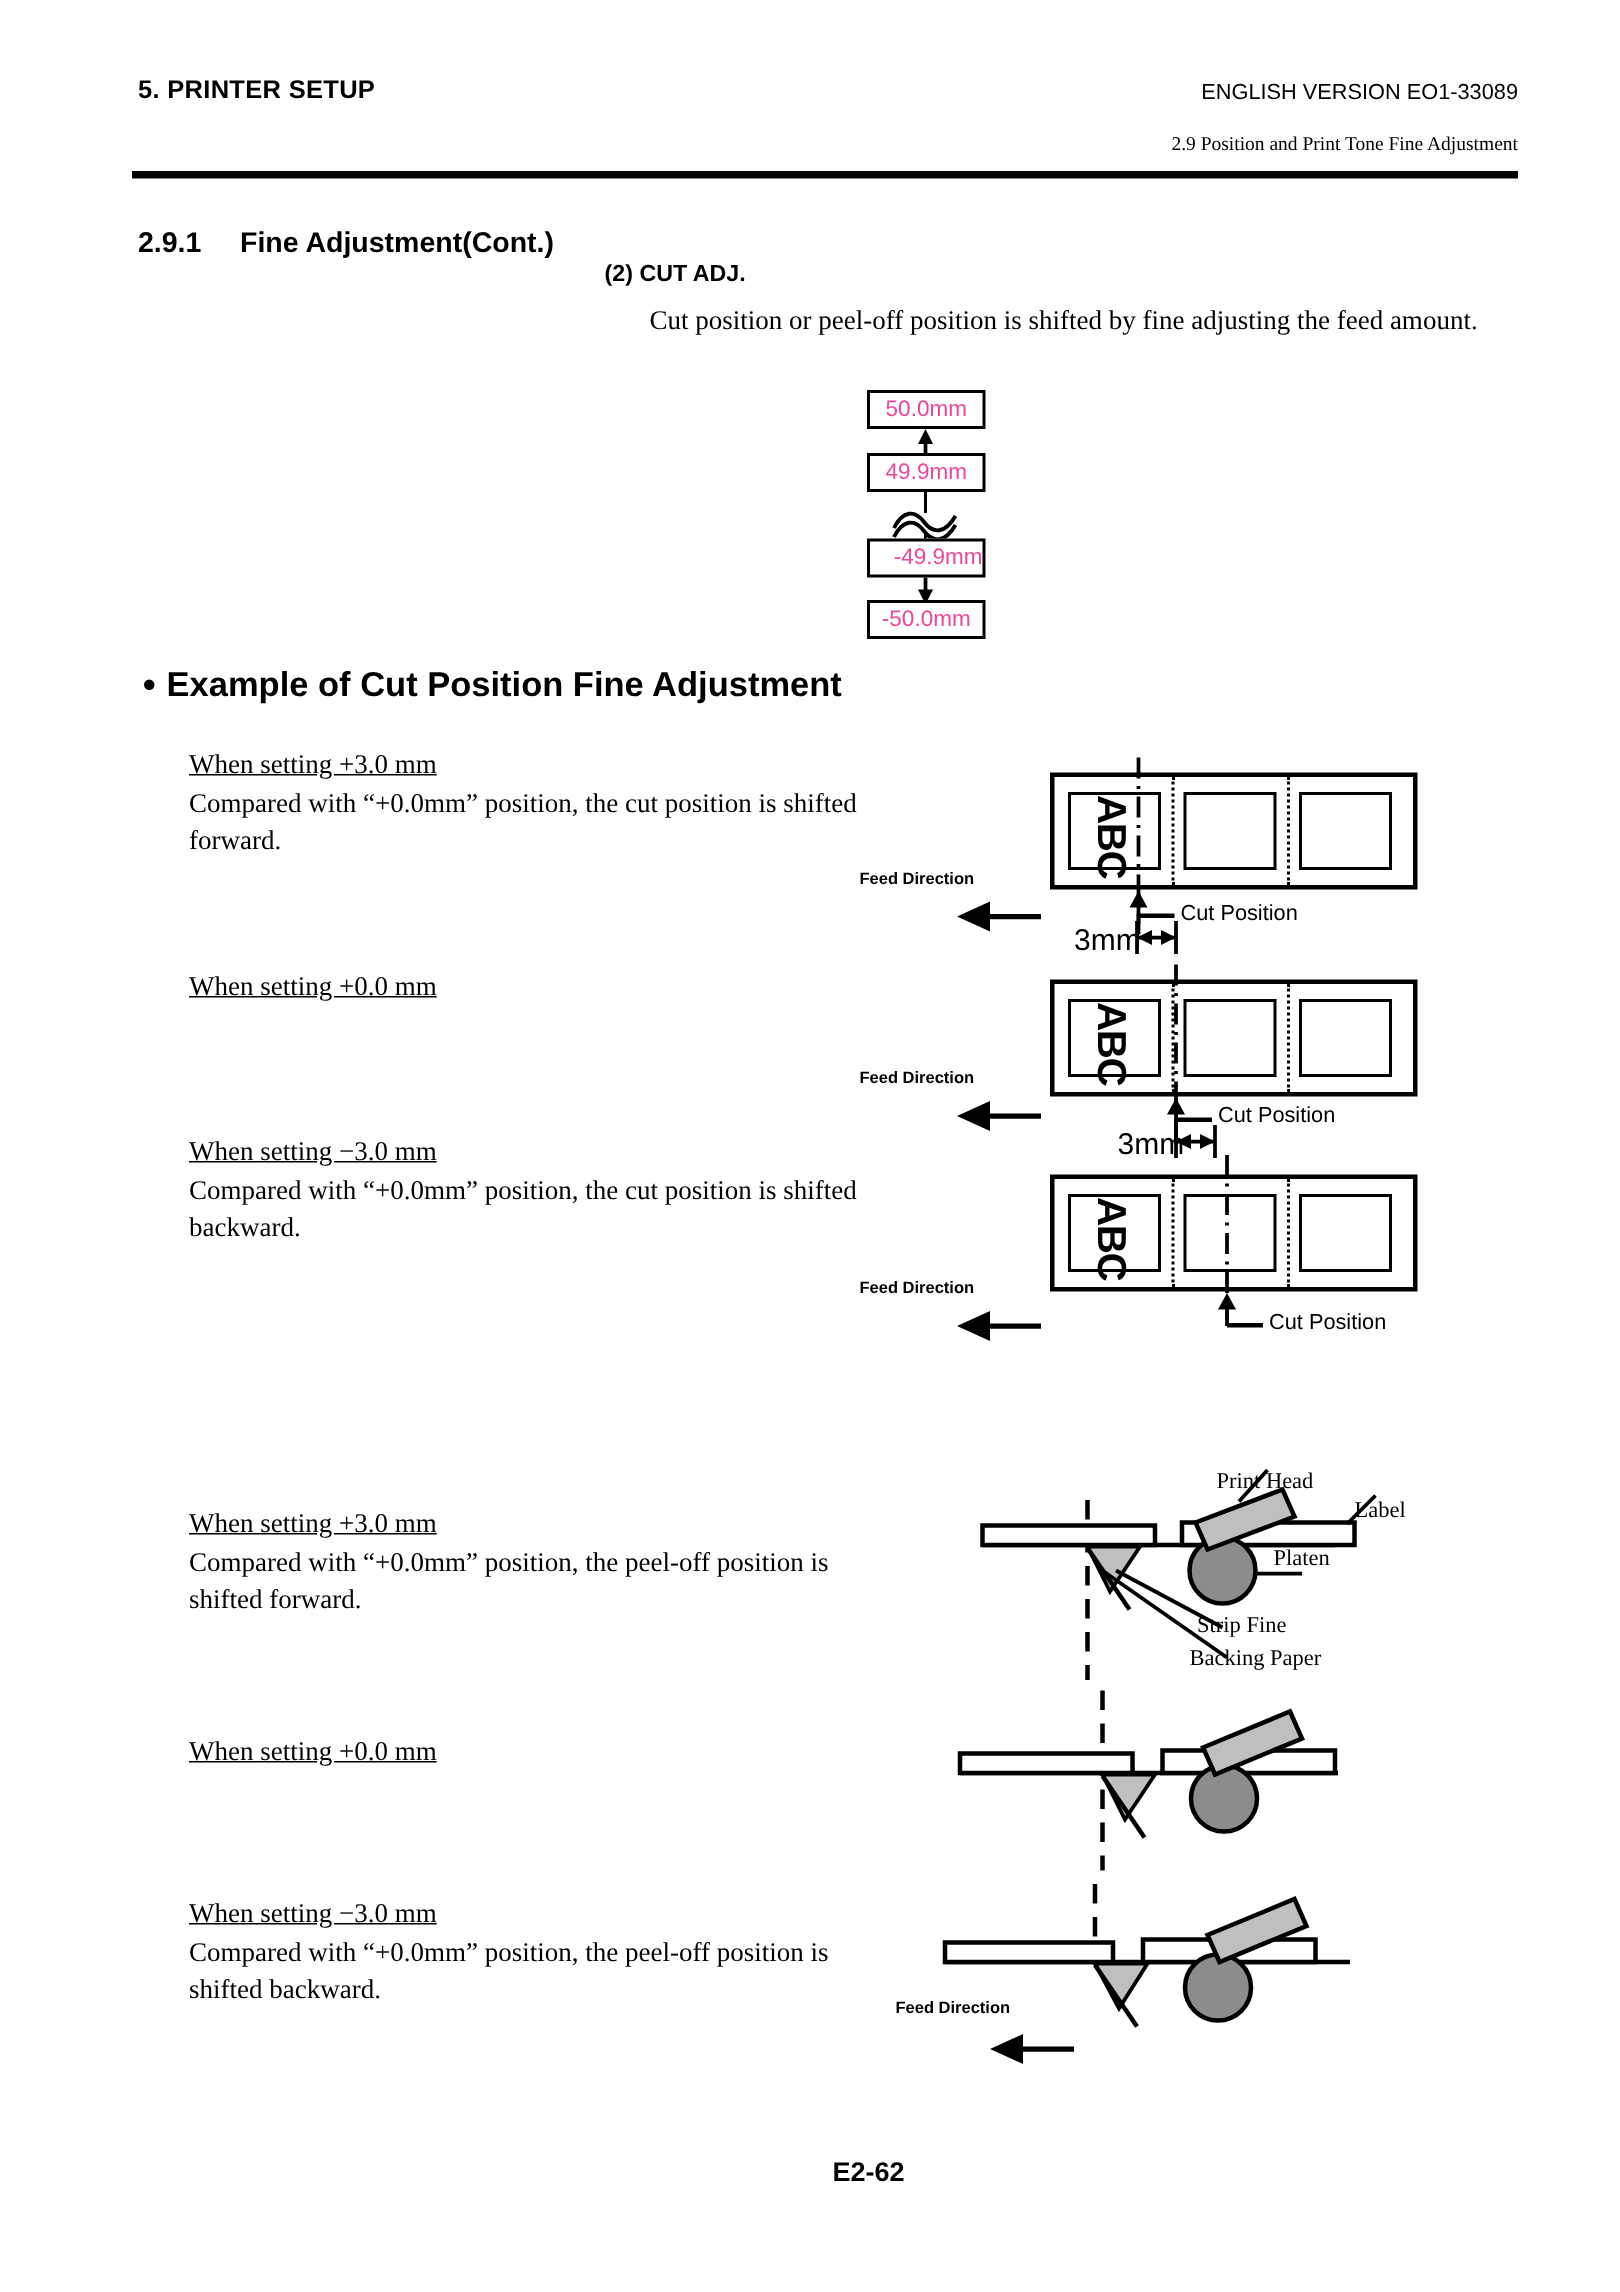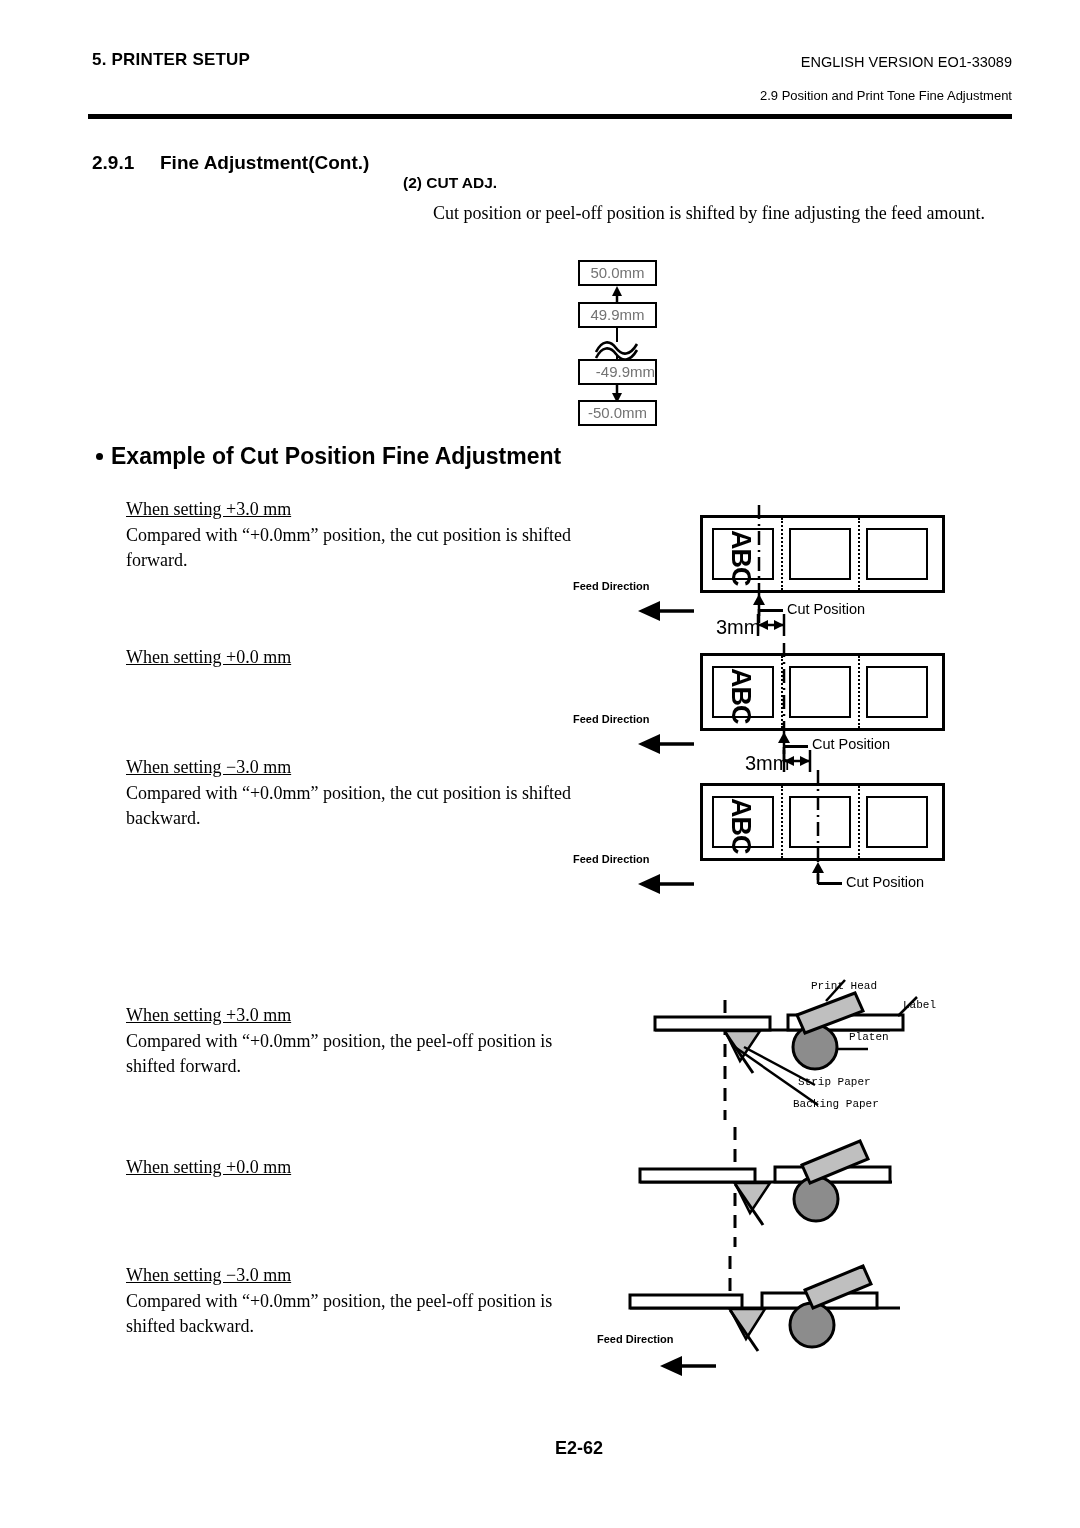--- a/index.html
+++ b/index.html
@@ -30,21 +30,21 @@
     position: absolute;
     right: 68px; top: 54px;
     font-family: "Liberation Sans", sans-serif;
     font-size: 14.5px;
     text-align: right;
     white-space: nowrap;
   }
   .hdr-sub {
     position: absolute;
     right: 68px; top: 88px;
-    font-family: Liberation Sans, sans-serif;
+    font-family: Liberation Serif, serif;
     font-size: 13px;
     white-space: nowrap;
   }
   .hdr-rule {
     position: absolute;
     left: 88px; top: 114px;
     width: 924px; height: 5px;
     background: #000;
   }
 
@@ -87,21 +87,21 @@
     position: absolute;
     width: 79px;
     height: 26px;
     border: 2px solid #000;
     background: #fff;
     box-sizing: border-box;
     font-family: "Liberation Sans", sans-serif;
     font-size: 15px;
     line-height: 22px;
     text-align: center;
-    color: #737373;
+    color: #ec4899;
   }
   .mmline {
     position: absolute;
     width: 2px;
     background: #000;
     left: 616px;
   }
 
   
   .bullet-head {
@@ -180,22 +180,22 @@
     font-family: Liberation Sans, sans-serif;
     font-size: 20px;
     white-space: nowrap;
   }
   .leader {
     position: absolute;
     background: #000;
   }
   .mech-lbl {
     position: absolute;
-    font-family: Liberation Mono, monospace;
-    font-size: 11px;
+    font-family: Liberation Serif, serif;
+    font-size: 15px;
     white-space: nowrap;
   }
 
   
   .footer {
     position: absolute;
     left: 0; top: 1438px;
     width: 1080px;
     text-align: center;
     font-family: "Liberation Sans", sans-serif;
@@ -404,21 +404,21 @@
 
       <line x1="196" y1="74" x2="228" y2="74" stroke="#000" stroke-width="2.5"></line>
 
       <line x1="104" y1="72" x2="175" y2="110" stroke="#000" stroke-width="2.5"></line>
 
       <line x1="92" y1="70" x2="178" y2="130" stroke="#000" stroke-width="2.5"></line>
     </svg>
     <div class="mech-lbl" style="left:811px; top:980px;">Print Head</div>
     <div class="mech-lbl" style="left:903px; top:999px;">Label</div>
     <div class="mech-lbl" style="left:849px; top:1031px;">Platen</div>
-    <div class="mech-lbl" style="left:798px; top:1076px;">Strip Paper</div>
+    <div class="mech-lbl" style="left:798px; top:1076px;">Strip Fine</div>
     <div class="mech-lbl" style="left:793px; top:1098px;">Backing Paper</div>
   </div>
 
   <div>
     <svg style="position:absolute; left:620px; top:1125px;" width="300" height="130">
       <line x1="115" y1="2" x2="115" y2="122" stroke="#000" stroke-width="3" stroke-dasharray="13,9"></line>
       <line x1="20" y1="57" x2="272" y2="57" stroke="#000" stroke-width="3"></line>
       <rect x="20" y="44" width="115" height="13" fill="#fff" stroke="#000" stroke-width="3"></rect>
       <rect x="155" y="42" width="115" height="15" fill="#fff" stroke="#000" stroke-width="3"></rect>
       <polygon points="115,58 150,58 130,88" fill="#bfbfbf" stroke="#000" stroke-width="2.5"></polygon>

